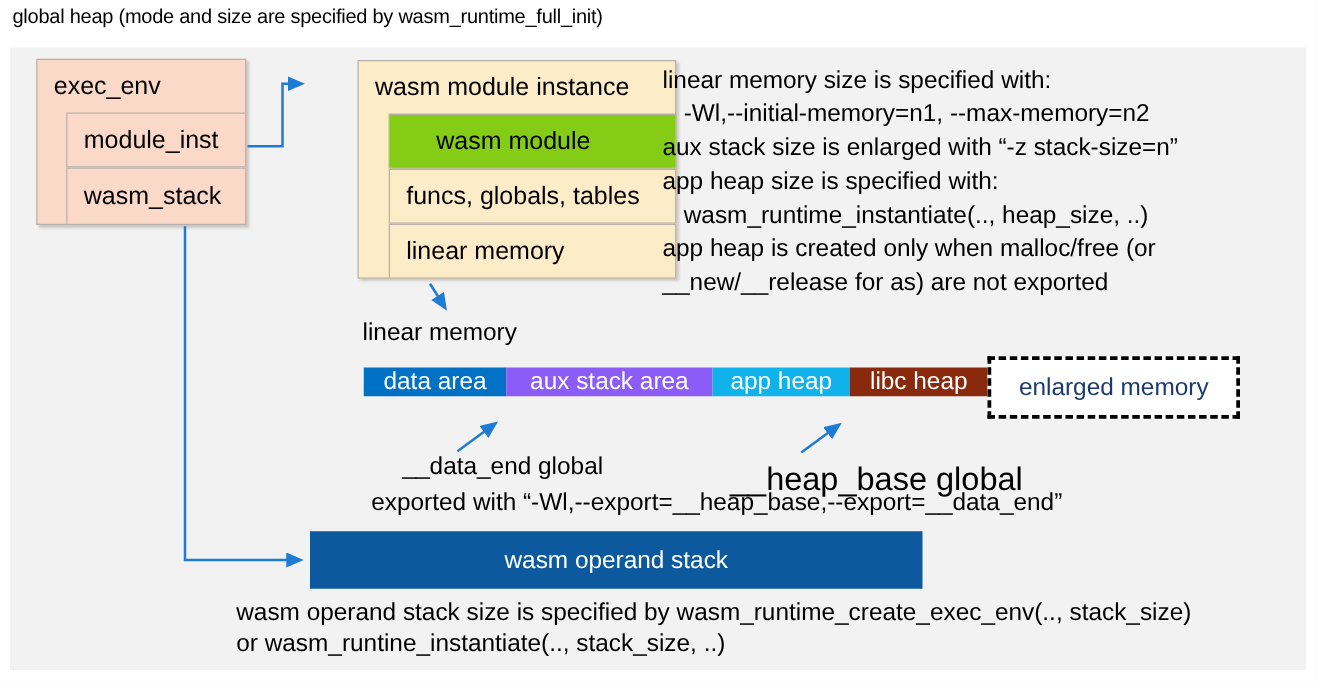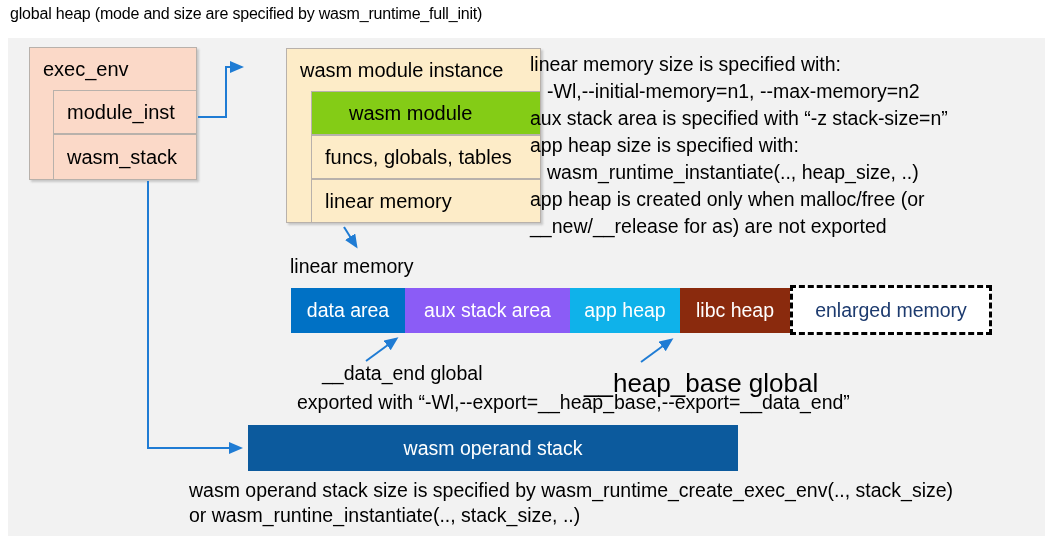--- a/index.html
+++ b/index.html
@@ -33,21 +33,21 @@
   .cell-wasm-module{top:42px;height:44px;}
   .cell-funcs{top:86px;height:44px;}
   .cell-linmem{top:130px;height:44px;}
   
   .notes{
     position:absolute;left:530px;top:51px;width:512px;font-size:19.5px;line-height:27px;
   }
   .notes .indent{padding-left:17px;}
   
   .linmem-label{position:absolute;left:290px;top:255px;font-size:19.5px;}
-  .bar{position:absolute;left:291px;top:288px;height:45px;display:flex;}
+  .bar{position:absolute;left:291px;top:288px;height:34px;display:flex;align-items:center;}
   .seg{
     display:flex;align-items:center;justify-content:center;
     color:#ffffff;font-size:19.5px;white-space:nowrap;
   }
   .seg0{width:114px;} .seg1{width:165px;} .seg2{width:110px;} .seg3{width:110px;}
   .enlarged{
     position:absolute;left:790px;top:285px;width:196px;height:44px;
     background:#ffffff;border:3px dashed #000;display:flex;align-items:center;justify-content:center;
     font-size:19.5px;
   }
@@ -91,21 +91,21 @@
     <span>funcs, globals, tables</span>
   </div>
   <div class="cell cell-linmem" style="background-color: rgb(253, 236, 200);">
     <span>linear memory</span>
   </div>
 </div>
 
 <div class="notes">
   <div>linear memory size is specified with:</div>
   <div class="indent">-Wl,--initial-memory=n1, --max-memory=n2</div>
-  <div>aux stack area is specified with “-z stack-size=n”</div>
+  <div>aux stack size is enlarged with “-z stack-size=n”</div>
   <div>app heap size is specified with:</div>
   <div class="indent">wasm_runtime_instantiate(.., heap_size, ..)</div>
   <div>app heap is created only when malloc/free (or</div>
   <div>__new/__release for as) are not exported</div>
 </div>
 
 <div class="linmem-label">linear memory</div>
 <div class="bar">
   <div class="seg seg0" style="background-color: rgb(0, 113, 197);">data area</div>
   <div class="seg seg1" style="background-color: #8b5cf6;">aux stack area</div>

